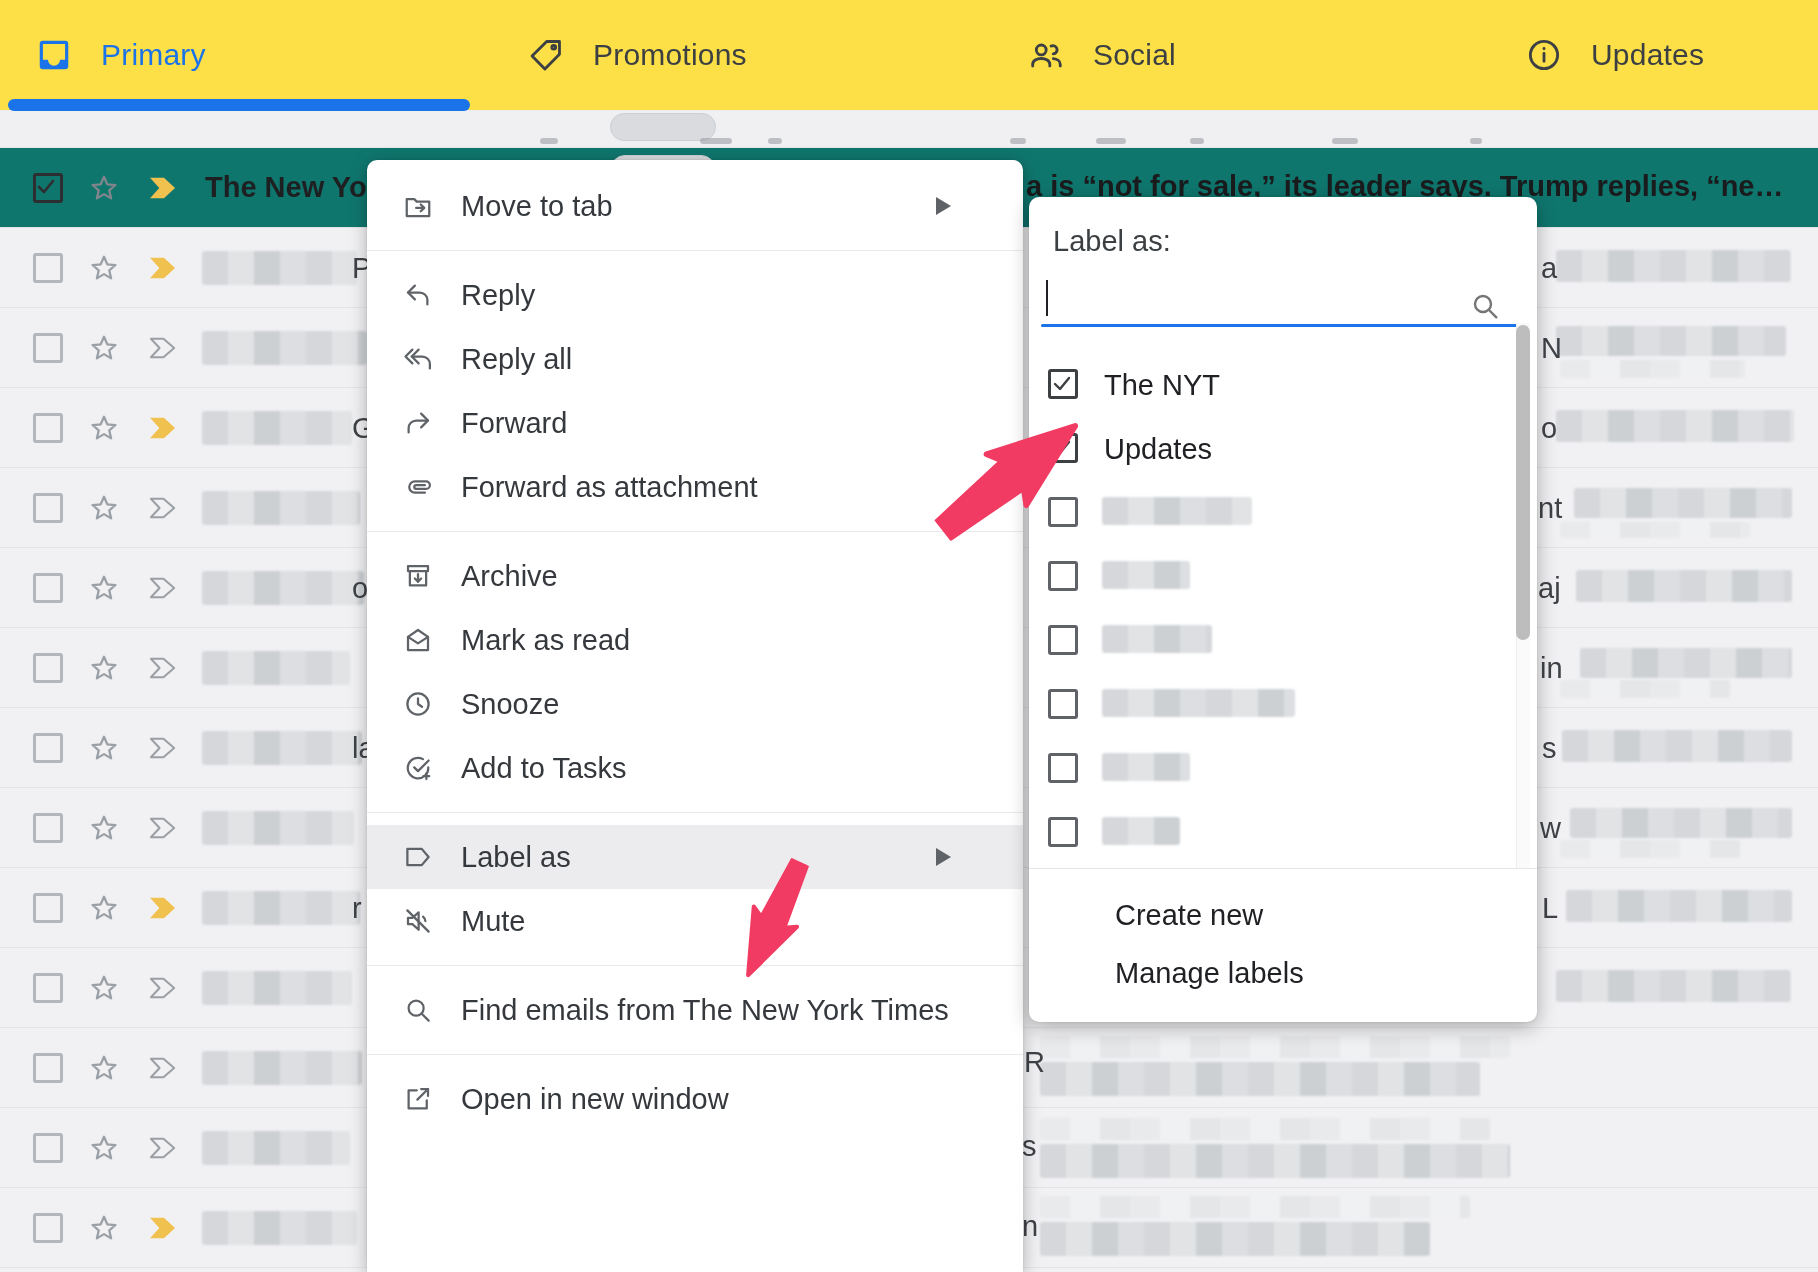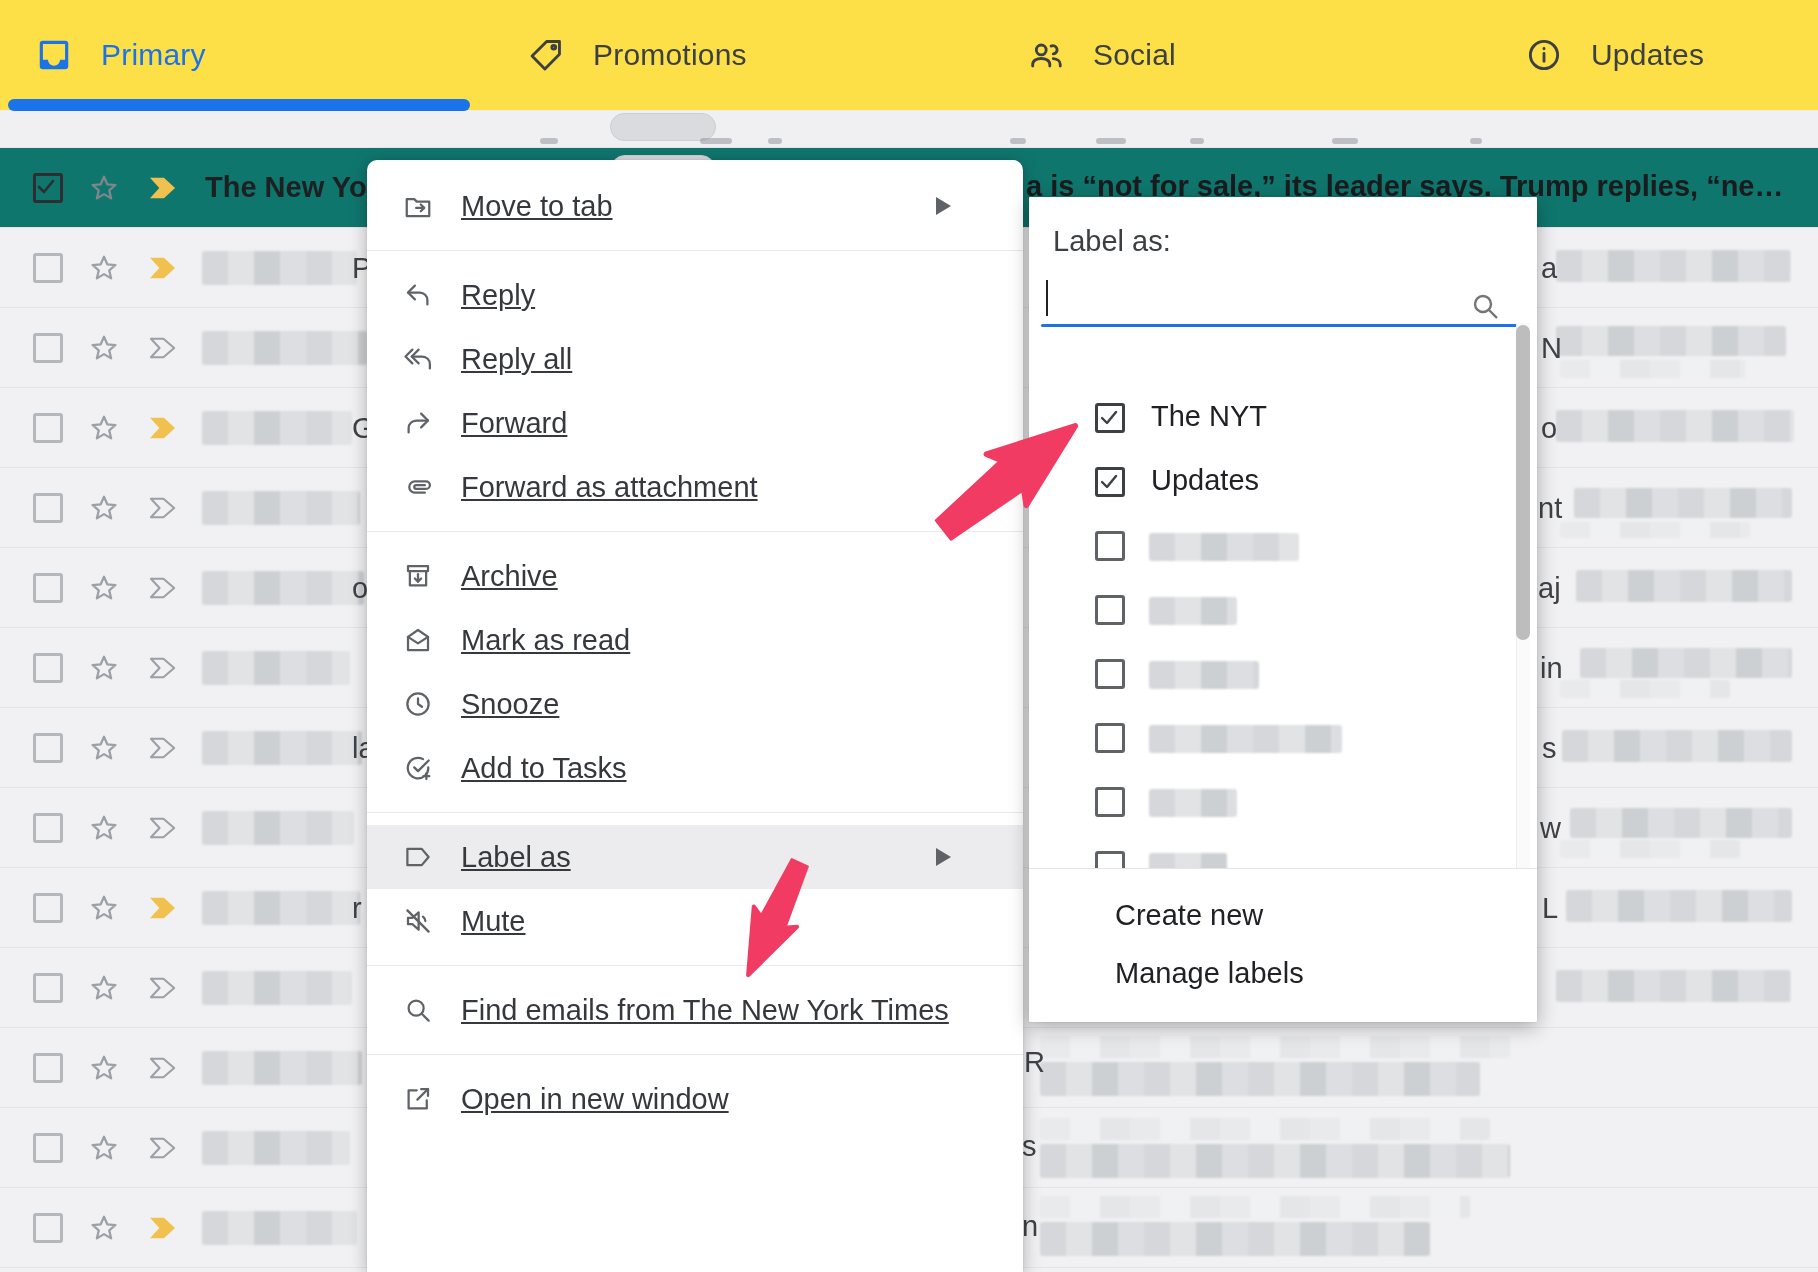--- a/index.html
+++ b/index.html
@@ -33,33 +33,33 @@
   .sender-txt{position:absolute;left:205px;top:23px;font-size:29px;font-weight:700;color:#1e1f21;white-space:nowrap;}
   .subject-txt{position:absolute;left:1026px;top:22px;font-size:29px;font-weight:700;color:#1a1b1d;white-space:nowrap;z-index:5;}
   .chip{position:absolute;width:106px;height:30px;border-radius:16px;background:#d9dbdf;border:1px solid #cbced2;box-sizing:border-box;}
   .dash{position:absolute;top:28px;height:6px;background:#94989e;opacity:.55;border-radius:3px;}
   
   .menu{position:absolute;left:367px;top:160px;width:656px;height:1112px;background:#ffffff;border-radius:10px 10px 0 0;
     box-shadow:0 4px 18px rgba(0,0,0,.28),0 0 2px rgba(0,0,0,.12);z-index:10;box-sizing:border-box;padding-top:14px;overflow:hidden;}
   .mi{height:64px;display:flex;align-items:center;padding-left:36px;position:relative;cursor:pointer;}
   .mi.hl{background:#ececee;}
   .mi .ic{width:30px;height:30px;margin-right:28px;flex:0 0 auto;}
-  .mi .lbl{font-size:29px;color:#35383c;text-decoration:underline;}
+  .mi .lbl{font-size:29px;color:#35383c;}
   .subarrow{position:absolute;right:72px;top:23px;width:0;height:0;border-left:15px solid #5f6368;border-top:9px solid transparent;border-bottom:9px solid transparent;}
   .mdiv{height:1px;background:#e8e9eb;margin:12px 0;}
   
-  .submenu{position:absolute;left:1029px;top:197px;width:508px;height:825px;background:#fff;border-radius:1px;
+  .submenu{position:absolute;left:1029px;top:197px;width:508px;height:825px;background:#fff;border-radius:10px;
     box-shadow:0 5px 20px rgba(0,0,0,.3),0 0 2px rgba(0,0,0,.12);z-index:11;}
   .sm-title{position:absolute;left:24px;top:28px;font-size:29px;color:#3c4043;}
   .sm-input{position:absolute;left:16px;top:80px;width:420px;height:42px;border:0;outline:0;background:transparent;font-size:28px;font-family:inherit;color:#202124;padding:0;}
   .caret{position:absolute;left:17px;top:83px;width:2px;height:36px;background:#202124;}
   .sm-underline{position:absolute;left:12px;top:127px;width:482px;height:3px;background:#1a73e8;border-radius:2px;}
   .sm-search{position:absolute;right:36px;top:93px;width:32px;height:32px;}
   .sm-list{position:absolute;left:0;top:160px;width:508px;height:511px;overflow:hidden;}
-  .sm-row{height:64px;display:flex;align-items:flex-end;padding-left:66px;box-sizing:border-box;cursor:pointer;}
+  .sm-row{height:64px;display:flex;align-items:flex-start;padding-left:19px;box-sizing:border-box;cursor:pointer;}
   .sm-row:first-child{margin-top:12px;}
   .sm-cb{width:24px;height:24px;border:3px solid #5f6368;border-radius:3px;position:relative;flex:0 0 auto;}
   .sm-cb.checked{border-color:#3c4043;}
   .sm-cb svg{position:absolute;left:-1px;top:-1px;width:24px;height:24px;}
   .sm-name{margin-left:26px;font-size:29px;color:#202124;}
   .sm-redact{margin-left:24px;height:28px;border-radius:3px;position:static;}
   .sm-redact.mosaic{position:static;}
   .sm-track{position:absolute;right:7px;top:126px;width:14px;height:545px;background:#fafafa;border-left:1px solid #ededed;box-sizing:border-box;}
   .sm-thumb{position:absolute;right:7px;top:128px;width:14px;height:315px;background:#bdbdbd;border-radius:7px;cursor:pointer;}
   .sm-div{position:absolute;left:0;top:671px;width:508px;height:1px;background:#e5e5e7;}

